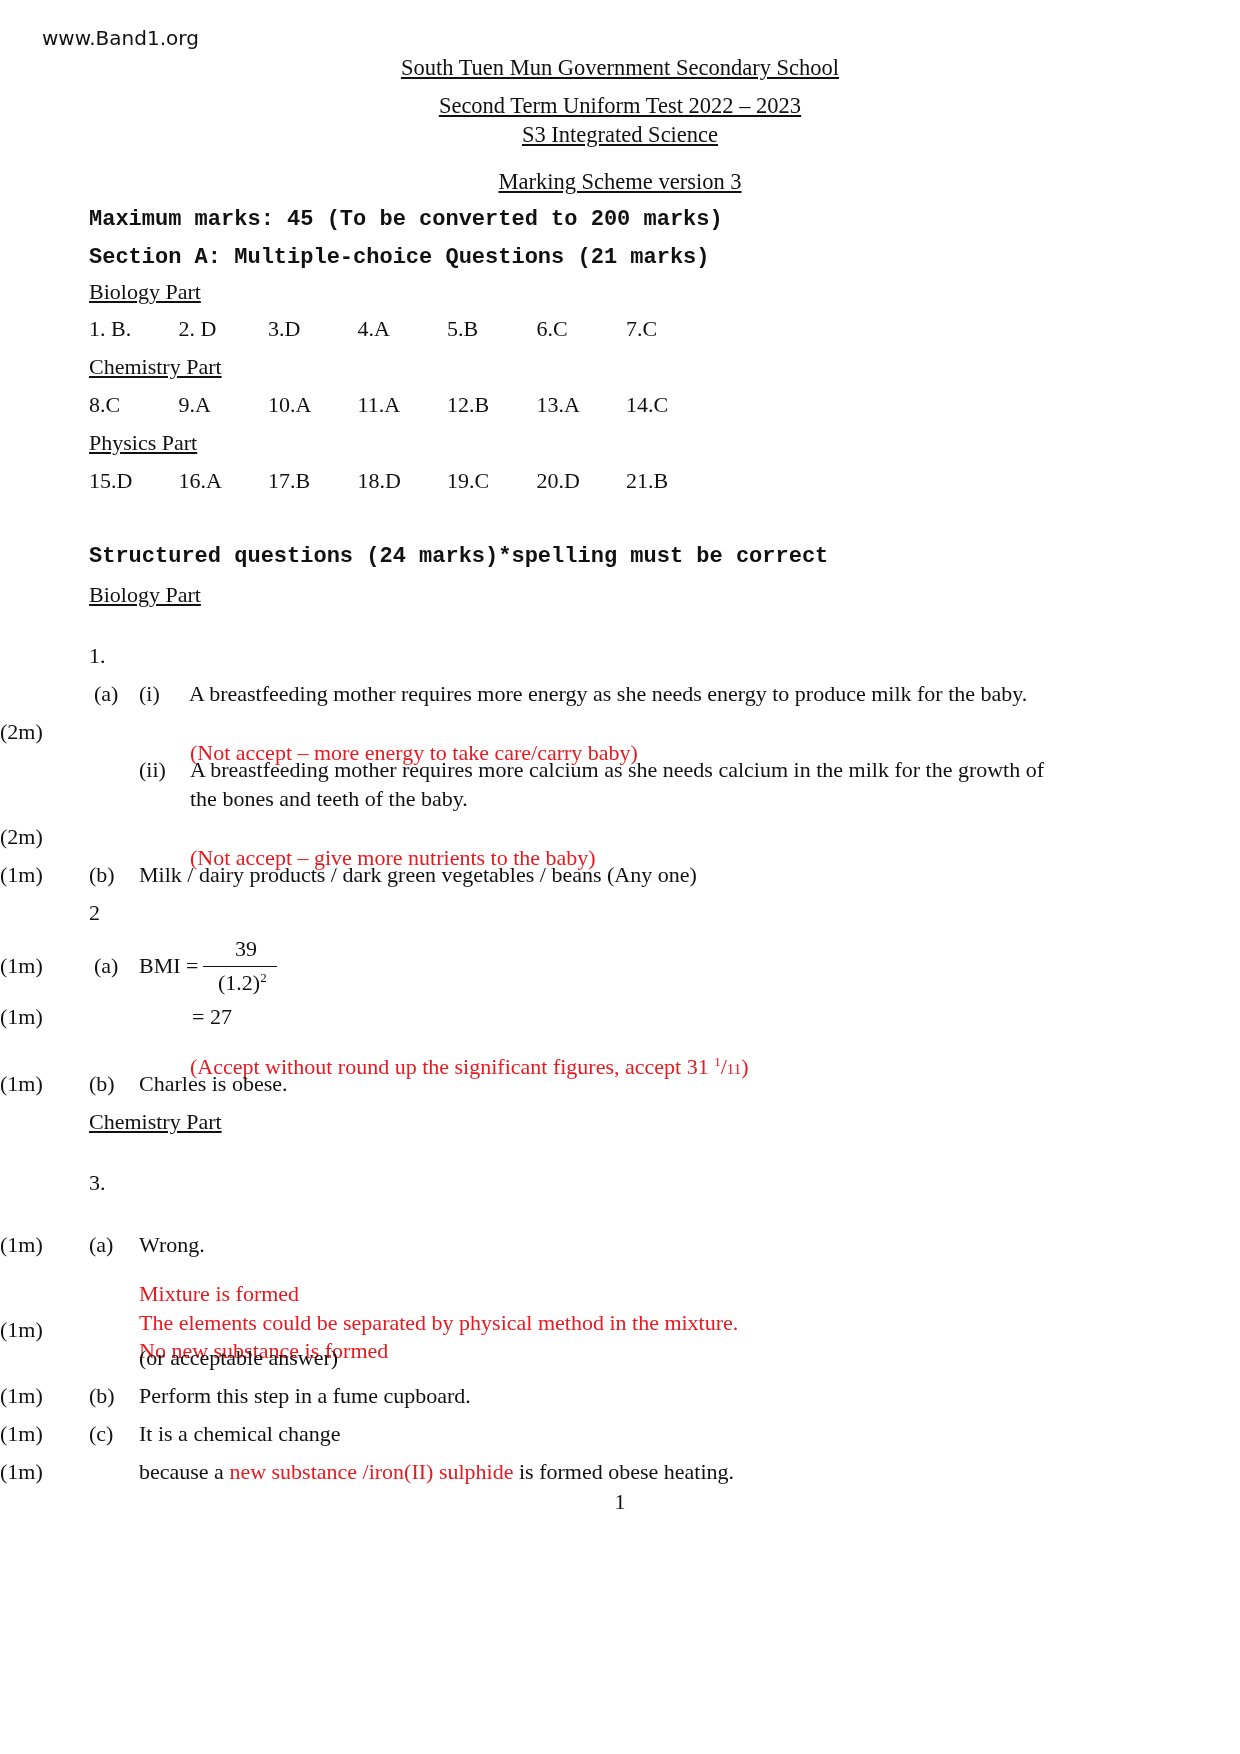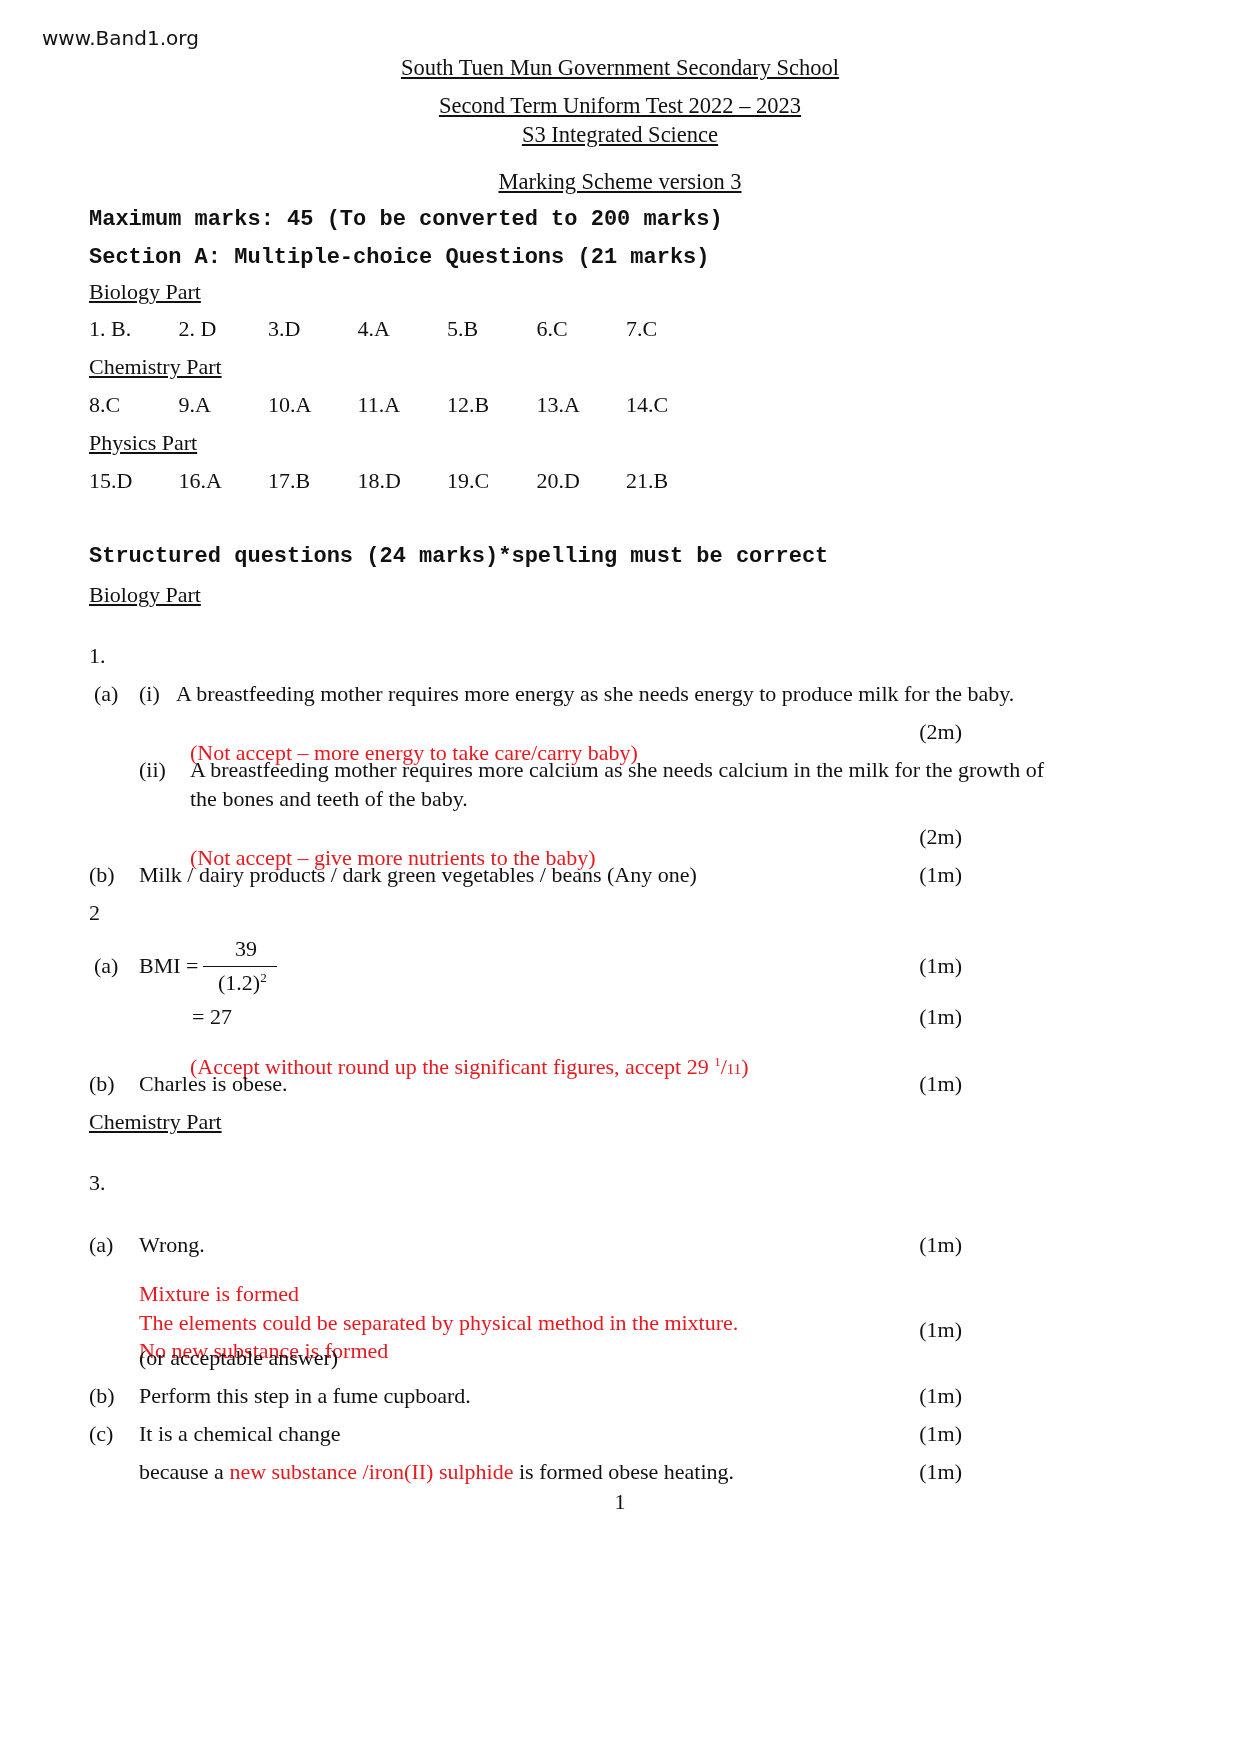--- a/index.html
+++ b/index.html
@@ -4,21 +4,21 @@
 <style>
   html, body { margin: 0; padding: 0; background: #ffffff; }
   body { width: 1240px; height: 1754px; position: relative; overflow: hidden;
          font-family: "Liberation Serif", "DejaVu Serif", serif; color: #111; font-size: 22px; }
   .abs { position: absolute; white-space: nowrap; }
   .watermark { left: 42px; top: 26px; font-family: "DejaVu Sans", "Liberation Sans", sans-serif; font-size: 20px; color: #111; }
   .hdr { left: 0; width: 1240px; text-align: center; text-decoration: underline; font-size: 22.5px; }
   .bold { font-weight: bold; font-family: Liberation Mono, monospace; }
   .u { text-decoration: underline; }
   .red { color: #e8191f; margin-top: 21px; }
-  .mark { left: 0; width: 962px; text-align: right; }
+  .mark { left: 0; width: 962px; text-align: left; }
   .mc { display: inline-block; width: 89.5px; }
   .sup { font-size: 13px; vertical-align: super; }
   .sub { font-size: 15px; }
 </style>
 </head>
 <body>
 
 <div class="abs watermark">www.Band1.org</div>
 
 <div class="abs hdr" style="top:55px">South Tuen Mun Government Secondary School</div>
@@ -47,21 +47,21 @@
     <span class="mc">15.D</span><span class="mc">16.A</span><span class="mc">17.B</span><span class="mc">18.D</span><span class="mc">19.C</span><span class="mc">20.D</span><span class="mc">21.B</span>
   </div>
 </div>
 
 <div class="abs bold" style="left:89px;top:544px">Structured questions (24 marks)*spelling must be correct</div>
 <div class="abs u" style="left:89px;top:582px">Biology Part</div>
 
 <div class="abs" style="left:89px;top:643px">1.</div>
 <div class="abs" style="left:94px;top:681px">(a)</div>
 <div class="abs" style="left:139px;top:681px">(i)</div>
-<div class="abs" style="left:176px;top:681px">A breastfeeding mother requires more energy as she needs energy to produce milk for the baby.</div>
+<div class="abs" style="left:189px;top:681px">A breastfeeding mother requires more energy as she needs energy to produce milk for the baby.</div>
 <div class="abs red" style="left:190px;top:719px">(Not accept – more energy to take care/carry baby)</div>
 <div class="abs mark" style="top:719px">(2m)</div>
 
 <div class="abs" style="left:139px;top:757px">(ii)</div>
 <div class="abs" style="left:190px;top:757px">A breastfeeding mother requires more calcium as she needs calcium in the milk for the growth of</div>
 <div class="abs" style="left:190px;top:786px">the bones and teeth of the baby.</div>
 <div class="abs red" style="left:190px;top:824px">(Not accept – give more nutrients to the baby)</div>
 <div class="abs mark" style="top:824px">(2m)</div>
 
 <div class="abs" style="left:89px;top:862px">(b)</div>
@@ -72,21 +72,21 @@
 <div class="abs" style="left:94px;top:953px">(a)</div>
 <div class="abs" style="left:139px;top:953px">BMI =</div>
 <div>
   <div class="abs" style="left:235px;top:936px">39</div>
   <div class="abs" style="left:203px;top:966px;width:74px;height:1px;background:#111"></div>
   <div class="abs" style="left:218px;top:970px"><span>(1.2)</span><span class="sup">2</span></div>
 </div>
 <div class="abs mark" style="top:953px">(1m)</div>
 <div class="abs" style="left:192px;top:1004px">= 27</div>
 <div class="abs mark" style="top:1004px">(1m)</div>
-<div class="abs red" style="left:190px;top:1033px"><span>(Accept without round up the significant figures, accept 29 </span><span class="sup">1</span><span>/</span><span class="sub">11</span><span>)</span></div>
+<div class="abs red" style="left:190px;top:1033px"><span>(Accept without round up the significant figures, accept 31 </span><span class="sup">1</span><span>/</span><span class="sub">11</span><span>)</span></div>
 
 <div class="abs" style="left:89px;top:1071px">(b)</div>
 <div class="abs" style="left:139px;top:1071px">Charles is obese.</div>
 <div class="abs mark" style="top:1071px">(1m)</div>
 
 <div class="abs u" style="left:89px;top:1109px">Chemistry Part</div>
 
 <div class="abs" style="left:89px;top:1170px">3.</div>
 <div class="abs" style="left:89px;top:1232px">(a)</div>
 <div class="abs" style="left:139px;top:1232px">Wrong.</div>

